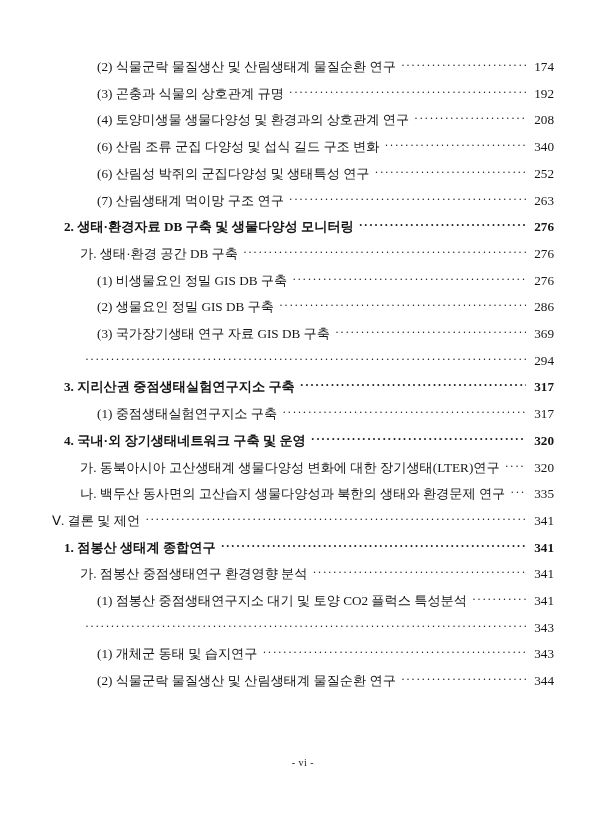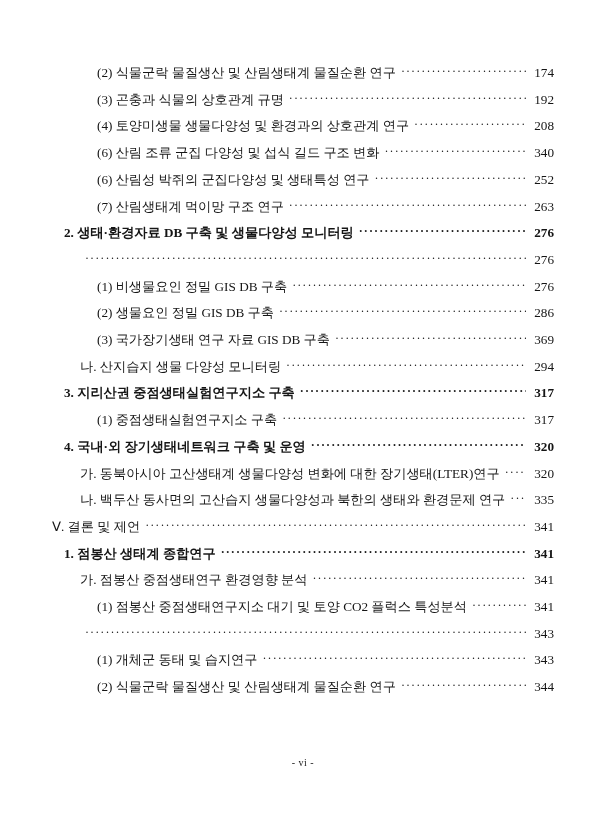--- a/index.html
+++ b/index.html
@@ -14,21 +14,21 @@
     color: #151515;
   }
   .page {
     position: relative;
     width: 606px;
     height: 840px;
     box-sizing: border-box;
     padding: 60px 52px 0 52px;
   }
   .toc {
-    margin-top: 6px;
+    margin-top: 0;
   }
   .toc-entry {
     display: flex;
     align-items: baseline;
     font-size: 13.2px;
     line-height: 1.0;
     margin-bottom: 13.5px;
     white-space: nowrap;
   }
   .toc-entry .label {
@@ -101,40 +101,40 @@
         <span class="label">(7) 산림생태계 먹이망 구조 연구</span>
         <span class="leader">·························································································</span>
         <span class="page-num">263</span>
       </div>
       <div class="toc-entry lvl-1">
         <span class="label">2. 생태·환경자료 DB 구축 및 생물다양성 모니터링</span>
         <span class="leader">·························································································</span>
         <span class="page-num">276</span>
       </div>
       <div class="toc-entry lvl-2">
+        <span class="label">가. 생태·환경 공간 DB 구축</span>
         <span class="leader">·························································································</span>
         <span class="page-num">276</span>
       </div>
       <div class="toc-entry lvl-3">
         <span class="label">(1) 비생물요인 정밀 GIS DB 구축</span>
         <span class="leader">·························································································</span>
         <span class="page-num">276</span>
       </div>
       <div class="toc-entry lvl-3">
         <span class="label">(2) 생물요인 정밀 GIS DB 구축</span>
         <span class="leader">·························································································</span>
         <span class="page-num">286</span>
       </div>
       <div class="toc-entry lvl-3">
         <span class="label">(3) 국가장기생태 연구 자료 GIS DB 구축</span>
         <span class="leader">·························································································</span>
         <span class="page-num">369</span>
       </div>
       <div class="toc-entry lvl-2">
-        <span class="label">나. 산지습지 생물 다양성 모니터링</span>
         <span class="leader">·························································································</span>
         <span class="page-num">294</span>
       </div>
       <div class="toc-entry lvl-1">
         <span class="label">3. 지리산권 중점생태실험연구지소 구축</span>
         <span class="leader">·························································································</span>
         <span class="page-num">317</span>
       </div>
       <div class="toc-entry lvl-3">
         <span class="label">(1) 중점생태실험연구지소 구축</span>

